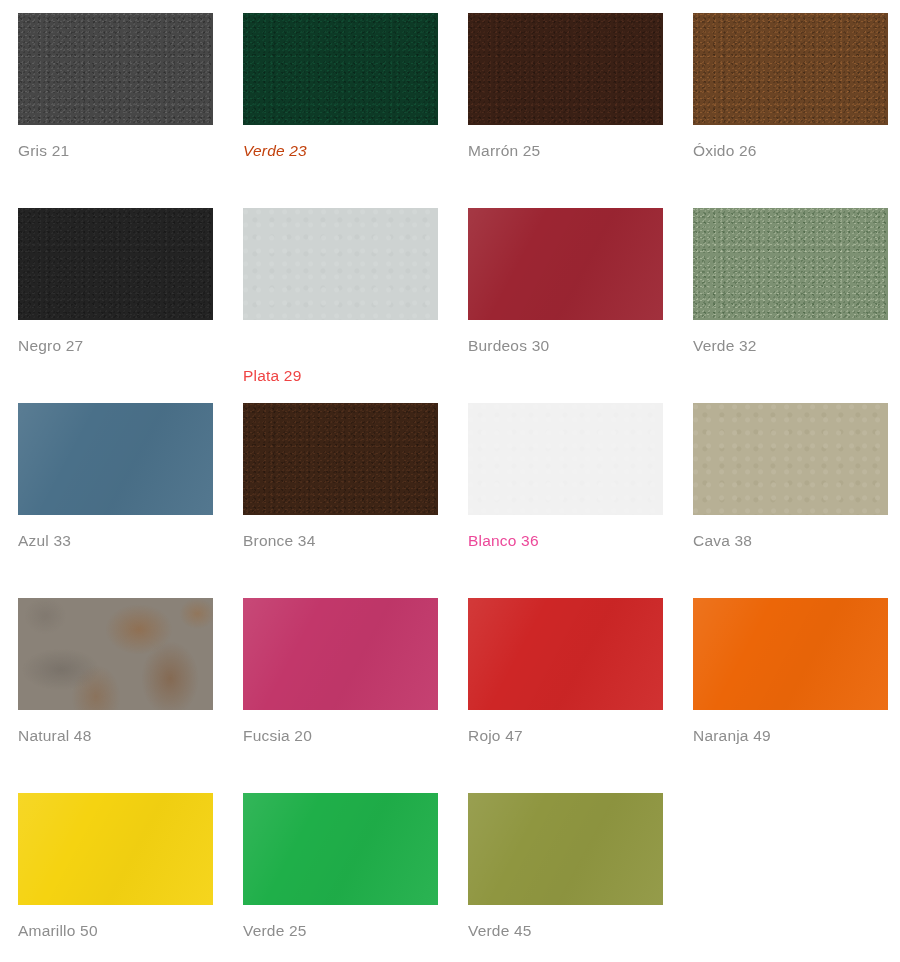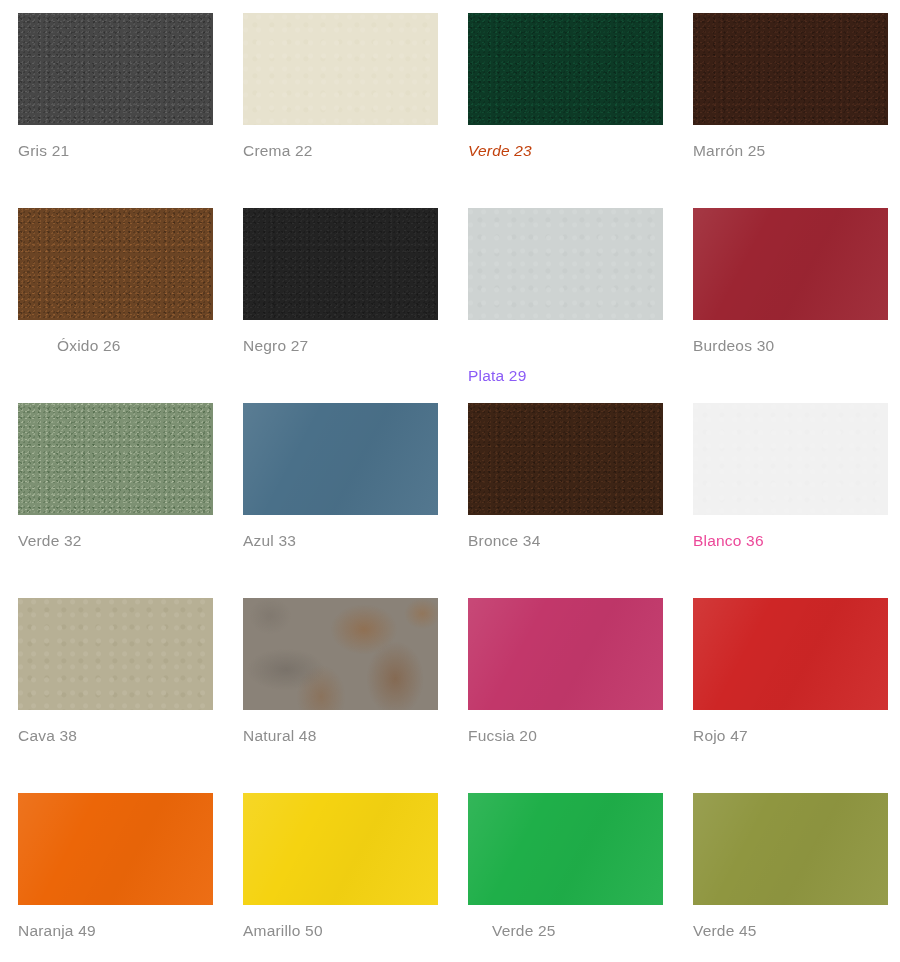--- a/index.html
+++ b/index.html
@@ -102,54 +102,48 @@
 <body>
 
 <div id="swatch-grid" style="background: rgb(255, 255, 255);">
     <div class="swatch-cell">
       <div class="swatch-chip" style="background-color: rgb(71, 71, 71);">
         <div class="tex tex-noise"></div>
       </div>
       <div class="swatch-label" style="color: rgb(141, 141, 141);">Gris 21</div>
     </div>
     <div class="swatch-cell">
-      <div class="swatch-chip" style="background-color: rgb(231, 226, 206);">
-        <div class="tex tex-soft"></div>
-      </div>
-      <div class="swatch-label" style="color: rgb(141, 141, 141);">Crema 22</div>
-    </div>
-    <div class="swatch-cell">
       <div class="swatch-chip" style="background-color: rgb(13, 58, 38);">
         <div class="tex tex-noise"></div>
       </div>
       <div class="swatch-label" style="color: #c2410c; font-style: italic;">Verde 23</div>
     </div>
     <div class="swatch-cell">
       <div class="swatch-chip" style="background-color: rgb(58, 32, 21);">
         <div class="tex tex-noise"></div>
       </div>
       <div class="swatch-label" style="color: rgb(141, 141, 141);">Marrón 25</div>
     </div>
     <div class="swatch-cell">
       <div class="swatch-chip" style="background-color: rgb(107, 68, 36);">
         <div class="tex tex-noise"></div>
       </div>
-      <div class="swatch-label" style="color: rgb(141, 141, 141); margin-left: 39px;">Óxido 26</div>
+      <div class="swatch-label" style="color: rgb(141, 141, 141);">Óxido 26</div>
     </div>
     <div class="swatch-cell">
       <div class="swatch-chip" style="background-color: rgb(35, 35, 35);">
         <div class="tex tex-noise"></div>
       </div>
       <div class="swatch-label" style="color: rgb(141, 141, 141);">Negro 27</div>
     </div>
     <div class="swatch-cell">
       <div class="swatch-chip" style="background-color: rgb(206, 211, 210);">
         <div class="tex tex-soft"></div>
       </div>
-      <div class="swatch-label" style="color: #8b5cf6; margin-top: 47px;">Plata 29</div>
+      <div class="swatch-label" style="color: #ef4444; margin-top: 47px;">Plata 29</div>
     </div>
     <div class="swatch-cell">
       <div class="swatch-chip" style="background-color: rgb(156, 37, 50);">
         <div class="tex tex-sheen"></div>
       </div>
       <div class="swatch-label" style="color: rgb(141, 141, 141);">Burdeos 30</div>
     </div>
     <div class="swatch-cell">
       <div class="swatch-chip" style="background-color: rgb(125, 145, 115);">
         <div class="tex tex-noise"></div>
@@ -207,21 +201,21 @@
     <div class="swatch-cell">
       <div class="swatch-chip" style="background-color: rgb(245, 211, 17);">
         <div class="tex tex-sheen"></div>
       </div>
       <div class="swatch-label" style="color: rgb(141, 141, 141);">Amarillo 50</div>
     </div>
     <div class="swatch-cell">
       <div class="swatch-chip" style="background-color: rgb(31, 175, 73);">
         <div class="tex tex-sheen"></div>
       </div>
-      <div class="swatch-label" style="color: rgb(141, 141, 141); margin-left: 24px;">Verde 25</div>
+      <div class="swatch-label" style="color: rgb(141, 141, 141);">Verde 25</div>
     </div>
     <div class="swatch-cell">
       <div class="swatch-chip" style="background-color: rgb(143, 150, 64);">
         <div class="tex tex-sheen"></div>
       </div>
       <div class="swatch-label" style="color: rgb(141, 141, 141);">Verde 45</div>
     </div>
   </div>
 
 </body></html>

